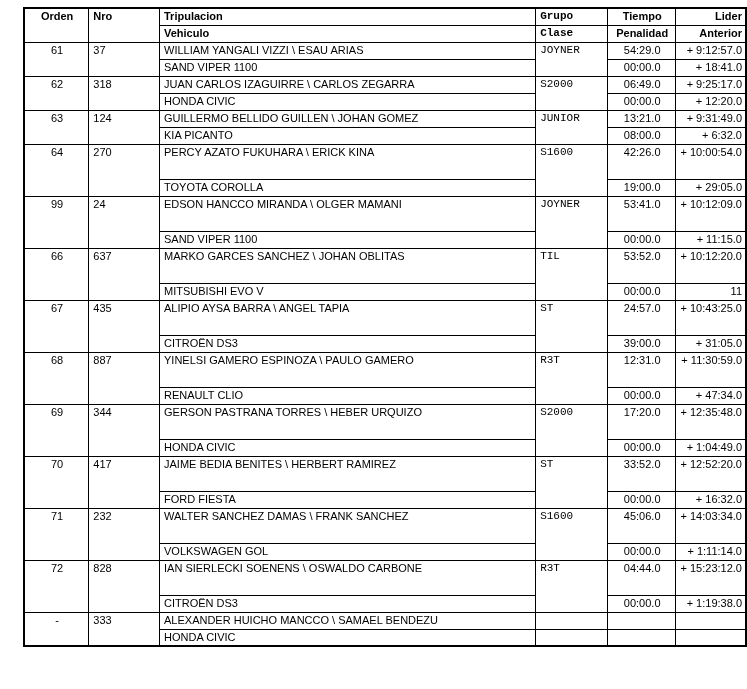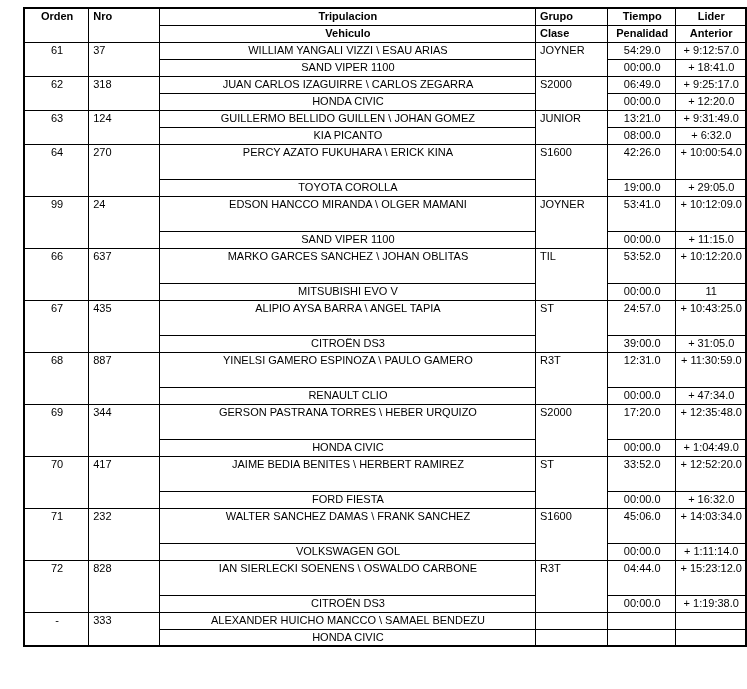--- a/index.html
+++ b/index.html
@@ -30,24 +30,24 @@
     white-space: nowrap;
     overflow: hidden;
     font-weight: normal;
   }
   th { font-weight: bold; height: 17px; }
   tr.crew-row td { height: 17px; }
   tr.crew-row.tall td { height: 35px; }
   tr.vehicle-row td { height: 17px; }
   .c-orden  { text-align: center; }
   .c-nro    { text-align: left; }
-  .c-trip   { text-align: center; }
-  .c-grupo  { text-align: left; }
+  .c-trip   { text-align: left; }
+  .c-grupo  { text-align: left; font-family: Liberation Mono, monospace; }
   .c-time   { text-align: center; }
-  .c-lider  { text-align: center; margin-left: 28px; }
+  .c-lider  { text-align: right; margin-left: 28px; }
 </style>
 </head>
 <body>
 
 <div class="page">
   <table class="results">
     <colgroup>
       <col style="width:66px">
         <col style="width:73px">
         <col style="width:381px">

